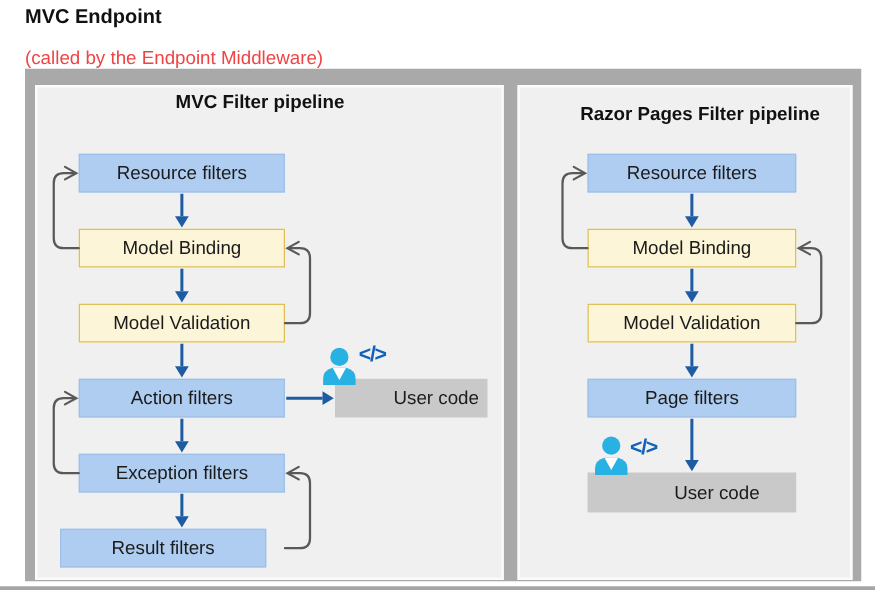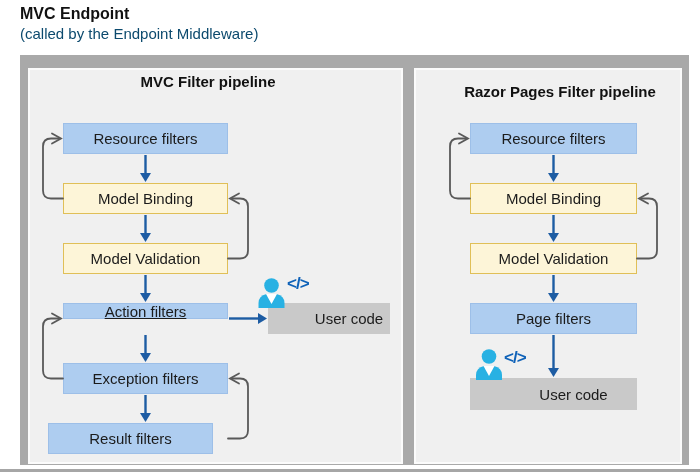--- a/index.html
+++ b/index.html
@@ -2,21 +2,21 @@
 <html style="--filter-box: #aecdf0; --stage-box: #fdf5d8; --stage-border: #e0bf57; --user-code-box: #c9c9c9; --arrow-blue: #1d5ca3; --loop-gray: #595959; --person-cyan: #28b1e3; --code-glyph-blue: #0f62b8; --panel-bg: #f0f0f0; --frame-bg: #a9a9a9;"><head>
 <meta charset="utf-8">
 <style>
   html,body{margin:0;padding:0;}
   body{
     width:700px;height:473px;position:relative;background:#ffffff;
     font-family:"Liberation Sans", sans-serif;color:#1b1b1b;overflow:hidden;
   }
   .abs{position:absolute;box-sizing:border-box;}
   .hdr-title{left:20px;top:5px;font-size:16px;font-weight:bold;color:#111;}
-  .hdr-sub{left:20px;top:25px;font-size:15px;color:#0c4a6e;}
+  .hdr-sub{left:20px;top:38px;font-size:15px;color:#ef4444;}
   .frame{left:20px;top:55px;width:669px;height:410px;background:var(--frame-bg);}
   .bottom-line{left:0;top:469px;width:700px;height:3px;background:#a6a6a6;}
   .panel{top:68px;height:396px;background:var(--panel-bg);border:2px solid #fbfbfb;}
   .panel-left{left:28px;width:375px;}
   .panel-right{left:414px;width:268px;}
   .panel-title{font-size:15px;font-weight:bold;text-align:center;color:#111;}
   .box{
     display:flex;align-items:center;justify-content:center;
     font-size:15px;color:#1b1b1b;line-height:1;
   }
@@ -42,21 +42,21 @@
 
 <div class="abs panel panel-left"></div>
 <div class="abs panel panel-right"></div>
 
 <div class="abs panel-title" style="left:28px;top:73px;width:360px;">MVC Filter pipeline</div>
 <div class="abs panel-title" style="left:414px;top:83px;width:292px;">Razor Pages Filter pipeline</div>
 
 <div class="abs box box-blue" style="left:63px;top:123px;width:165px;height:31px;">Resource filters</div>
 <div class="abs box box-yellow" style="left:63px;top:183px;width:165px;height:31px;">Model Binding</div>
 <div class="abs box box-yellow" style="left:63px;top:243px;width:165px;height:31px;">Model Validation</div>
-<div class="abs box box-blue" style="left:63px;top:303px;width:165px;height:16px;text-decoration:underline;">Action filters</div>
+<div class="abs box box-blue" style="left:63px;top:303px;width:165px;height:31px;">Action filters</div>
 <div class="abs box box-blue" style="left:63px;top:363px;width:165px;height:31px;">Exception filters</div>
 <div class="abs box box-blue" style="left:48px;top:423px;width:165px;height:31px;">Result filters</div>
 <div class="abs box box-gray" style="left:268px;top:303px;width:122px;height:31px;">User code</div>
 <div class="abs code-glyph" style="left:287px;top:274px;">&lt;/&gt;</div>
 
 <div class="abs box box-blue" style="left:470px;top:123px;width:167px;height:31px;">Resource filters</div>
 <div class="abs box box-yellow" style="left:470px;top:183px;width:167px;height:31px;">Model Binding</div>
 <div class="abs box box-yellow" style="left:470px;top:243px;width:167px;height:31px;">Model Validation</div>
 <div class="abs box box-blue" style="left:470px;top:303px;width:167px;height:31px;">Page filters</div>
 <div class="abs box box-gray" style="left:470px;top:378px;width:167px;height:32px;">User code</div>

